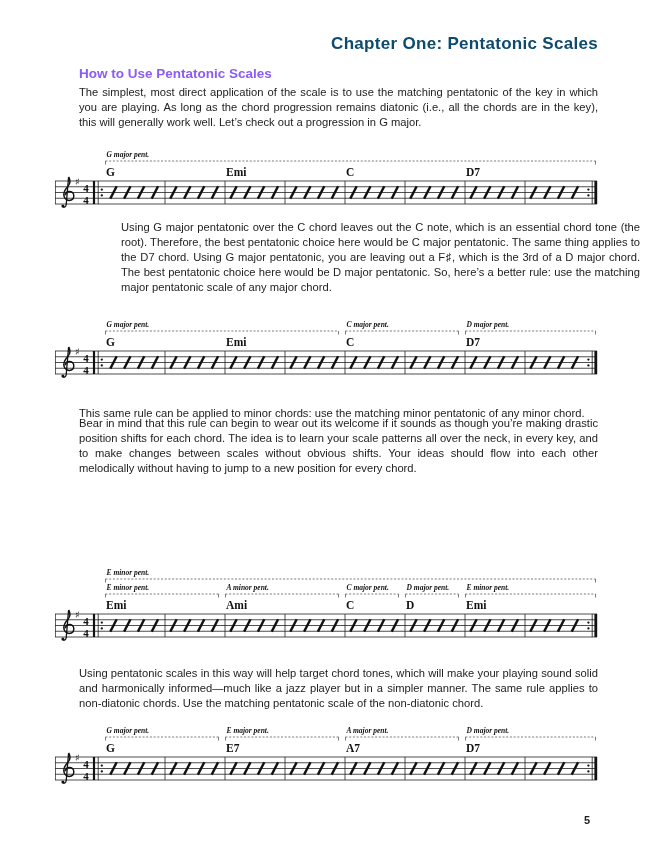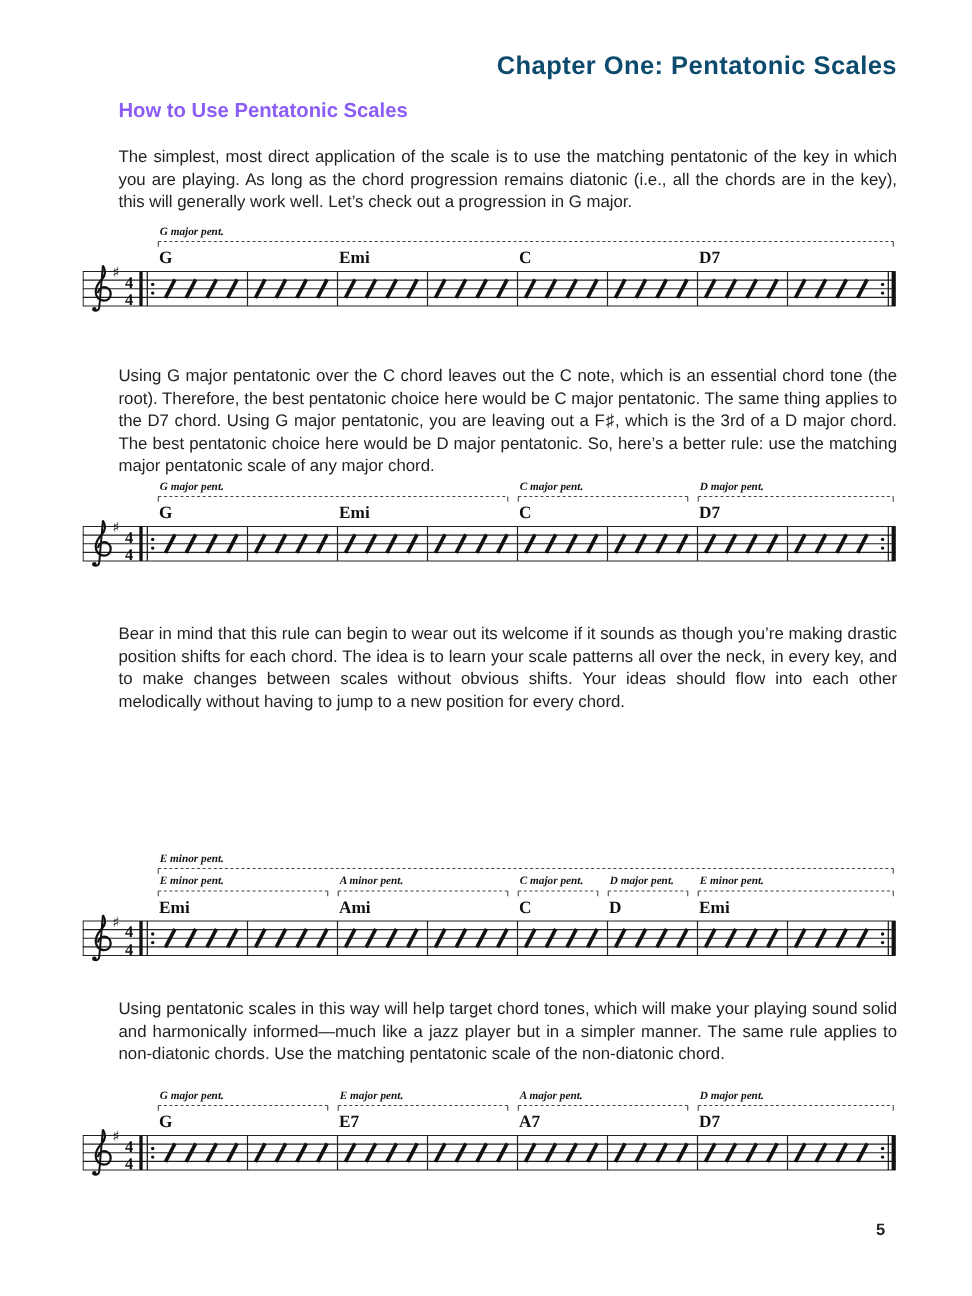--- a/index.html
+++ b/index.html
@@ -13,22 +13,22 @@
     font-family:"Liberation Sans",sans-serif;
   }
   .section-heading{
     position:absolute;top:66px;left:79px;margin:0;
     font-size:13.5px;font-weight:700;color:#8b5cf6;
   }
   .body-para{
     position:absolute;left:79px;width:519px;margin:0;
     font-size:11.2px;line-height:15px;text-align:justify;color:#222;
   }
-  .p1{top:85px;margin-top:13px;}
-  .p2{top:244px;}
+  .p1{top:85px;}
+  .p2{top:220px;margin-left:42px;}
   .p3{top:406px;}
   .p4{top:416px;}
   .p5{top:509px;}
   .p6{top:666px;}
   .staff-block{position:absolute;left:55px;width:545px;}
   .s1{top:150px;}
   .s2{top:320px;}
   .s3{top:568px;}
   .s4{top:726px;}
   .page-number{
@@ -193,20 +193,21 @@
         <text x="291.5" y="6.5" fill="#111" font-size="7.5px" font-style="italic" font-weight="bold" font-family="&quot;Liberation Serif&quot;,serif">C major pent.</text>
         <line x1="290.5" y1="11" x2="403.5" y2="11" stroke="#444" stroke-width="0.7" stroke-dasharray="2 1.7"></line>
         <line x1="290.5" y1="11" x2="290.5" y2="14.5" stroke="#444" stroke-width="0.7"></line>
         <line x1="403.5" y1="11" x2="403.5" y2="14.5" stroke="#444" stroke-width="0.7"></line>
         <text x="411.5" y="6.5" fill="#111" font-size="7.5px" font-style="italic" font-weight="bold" font-family="&quot;Liberation Serif&quot;,serif">D major pent.</text>
         <line x1="410.5" y1="11" x2="540.5" y2="11" stroke="#444" stroke-width="0.7" stroke-dasharray="2 1.7"></line>
         <line x1="410.5" y1="11" x2="410.5" y2="14.5" stroke="#444" stroke-width="0.7"></line>
         <line x1="540.5" y1="11" x2="540.5" y2="14.5" stroke="#444" stroke-width="0.7"></line>
       </svg></div>
 
+  <p class="body-para p3">This same rule can be applied to minor chords: use the matching minor pentatonic of any minor chord.</p>
   <p class="body-para p4">Bear in mind that this rule can begin to wear out its welcome if it sounds as though you’re making drastic position shifts for each chord. The idea is to learn your scale patterns all over the neck, in every key, and to make changes between scales without obvious shifts. Your ideas should flow into each other melodically without having to jump to a new position for every chord.</p>
 
   <div class="staff-block s3"><svg width="545" height="82" viewBox="0 0 545 82">
         <line x1="0" y1="46" x2="542" y2="46" stroke="#222" stroke-width="0.8"></line>
         <line x1="0" y1="51.75" x2="542" y2="51.75" stroke="#222" stroke-width="0.8"></line>
         <line x1="0" y1="57.5" x2="542" y2="57.5" stroke="#222" stroke-width="0.8"></line>
         <line x1="0" y1="63.25" x2="542" y2="63.25" stroke="#222" stroke-width="0.8"></line>
         <line x1="0" y1="69" x2="542" y2="69" stroke="#222" stroke-width="0.8"></line>
         <line x1="0.4" y1="46" x2="0.4" y2="69" stroke="#222" stroke-width="0.8"></line>
         <g transform="translate(3 40)">

